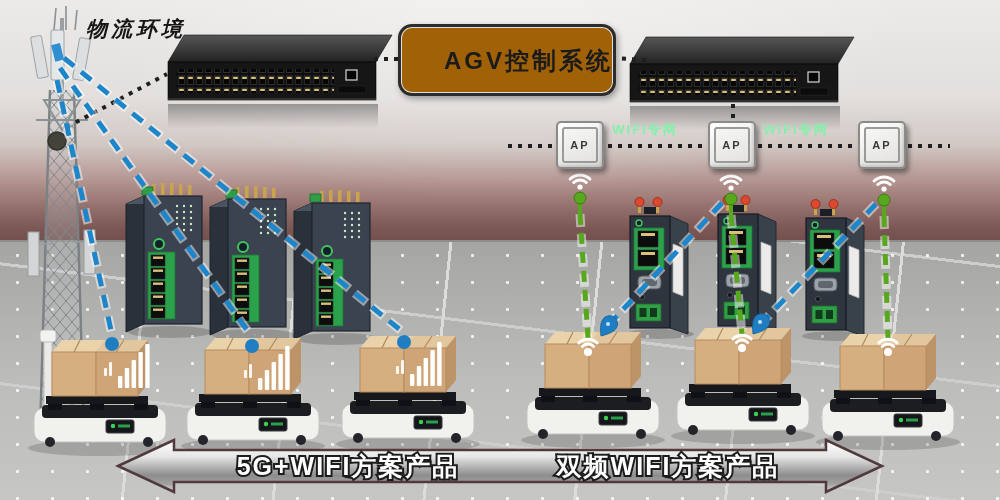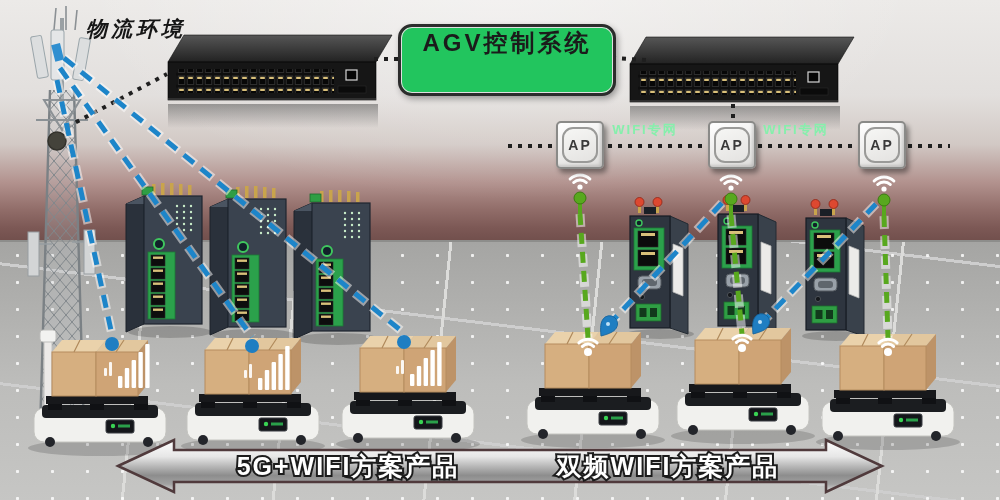--- a/index.html
+++ b/index.html
@@ -15,32 +15,32 @@
           radial-gradient(circle,#ffffffd0 1.3px,transparent 1.9px),
           repeating-linear-gradient(96deg,transparent 0 147px,#dcdcda 147px 150px),
           repeating-linear-gradient(7deg,transparent 0 116px,#cecece 116px 119px),
           linear-gradient(180deg,#a5a5a3 0%,#bdbdbb 55%,#c6c6c4 100%);
         background-size:35px 27px,auto,auto,auto;
         border-top:2px solid #8d8d8b;}
   svg.scene{position:absolute;left:0;top:0;}
   .tower-label{position:absolute;left:78px;top:16px;width:116px;text-align:center;
         font-weight:900;font-size:21px;line-height:26px;color:#161616;letter-spacing:4px;font-style:italic;}
   .control-box{position:absolute;left:398px;top:24px;width:212px;height:66px;
-        background:#22c55e;border:3px solid #2c2c2c;border-radius:14px;
+        background:#a16207;border:3px solid #2c2c2c;border-radius:14px;
         box-shadow:2px 3px 6px #00000055, inset 0 0 0 1px #e0e0e0;
-        display:flex;flex-direction:column;justify-content:flex-start;align-items:center;}
+        display:flex;flex-direction:row;justify-content:flex-end;align-items:center;}
   .control-box div{font-weight:900;font-size:24px;line-height:31px;color:#1b1b1b;letter-spacing:3px;white-space:nowrap;}
   .ap-box{position:absolute;width:44px;height:44px;background:linear-gradient(160deg,#ffffff,#dedddb);
         border:2px solid #8a8a88;border-radius:5px;
         box-shadow:3px 4px 5px #00000066, inset -2px -2px 3px #00000022;
         display:flex;align-items:center;justify-content:center;}
-  .ap-box .inner{width:32px;height:32px;border:2px solid #9a9a98;border-radius:11px;
+  .ap-box .inner{width:32px;height:32px;border:2px solid #9a9a98;border-radius:3px;
         background:linear-gradient(160deg,#f6f6f4,#e4e3e1);
         display:flex;align-items:center;justify-content:center;
-        font-weight:900;font-size:14px;letter-spacing:2px;color:#3a3a3a;}
+        font-weight:900;font-size:11px;letter-spacing:2px;color:#3a3a3a;}
   .wifi-zone-label{position:absolute;width:90px;text-align:center;
         font-weight:900;font-size:13px;color:#86efac;letter-spacing:2px;white-space:nowrap;}
 </style>
 </head>
 <body>
 
 <div class="stage">
   <div class="wall"></div>
   <div class="floor"></div>
 

